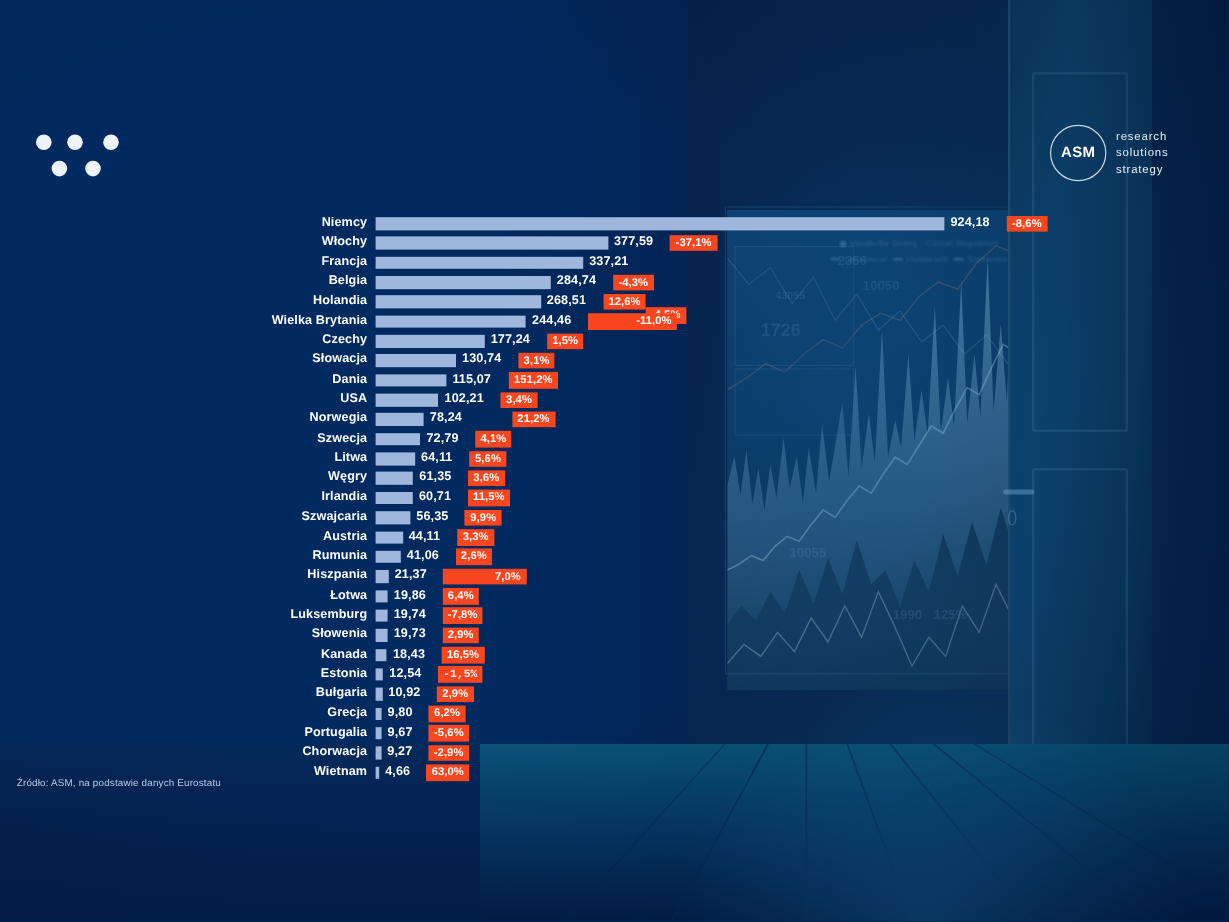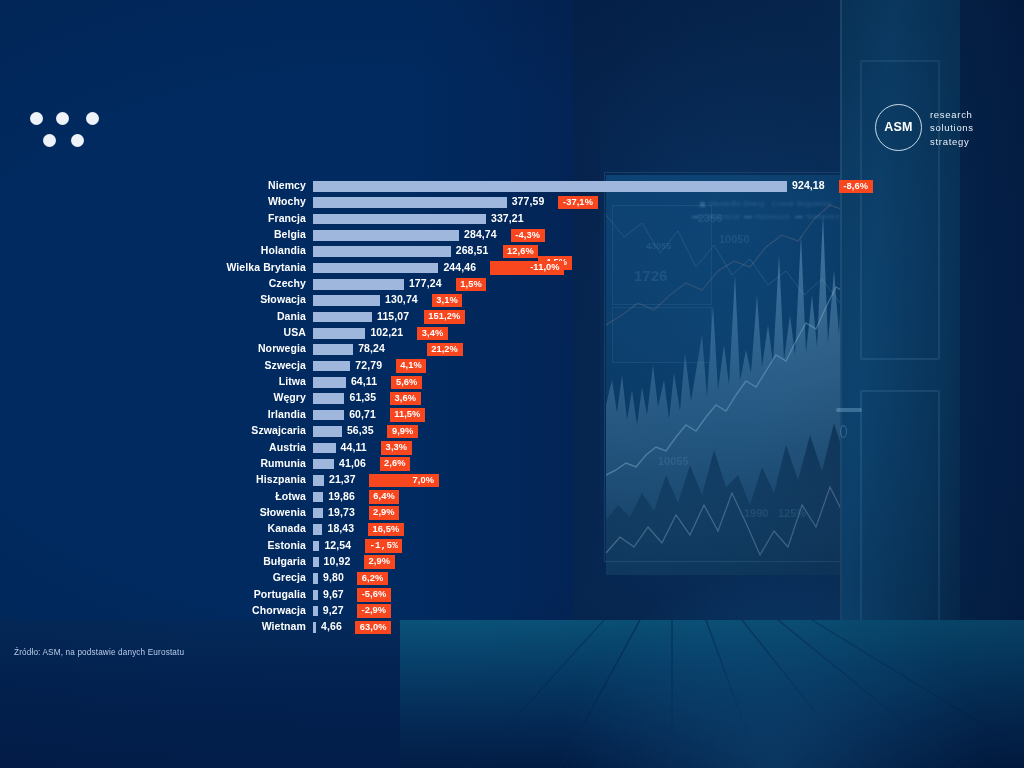--- a/index.html
+++ b/index.html
@@ -373,20 +373,26 @@
         <div class="val" style="left: 328.96px;">21,37</div>
         <div class="pct" style="left: 369.46px; background: rgb(248, 70, 31); padding-left: 43px;">7,0%</div>
       </div>
       <div class="row">
         <div class="cat">Łotwa</div>
         <div class="bar" style="width: 10.1859px; background: rgb(159, 183, 220);"></div>
         <div class="val" style="left: 328.186px;">19,86</div>
         <div class="pct" style="left: 368.686px; background: rgb(248, 70, 31);">6,4%</div>
       </div>
       <div class="row">
+        <div class="cat">Luksemburg</div>
+        <div class="bar" style="width: 10.1244px; background: rgb(159, 183, 220);"></div>
+        <div class="val" style="left: 328.124px;">19,74</div>
+        <div class="pct" style="left: 368.624px; background: rgb(248, 70, 31);">-7,8%</div>
+      </div>
+      <div class="row">
         <div class="cat">Słowenia</div>
         <div class="bar" style="width: 10.1193px; background: rgb(159, 183, 220);"></div>
         <div class="val" style="left: 328.119px;">19,73</div>
         <div class="pct" style="left: 368.619px; background: rgb(248, 70, 31);">2,9%</div>
       </div>
       <div class="row">
         <div class="cat">Kanada</div>
         <div class="bar" style="width: 9.45251px; background: rgb(159, 183, 220);"></div>
         <div class="val" style="left: 327.453px;">18,43</div>
         <div class="pct" style="left: 367.953px; background: rgb(248, 70, 31);">16,5%</div>

